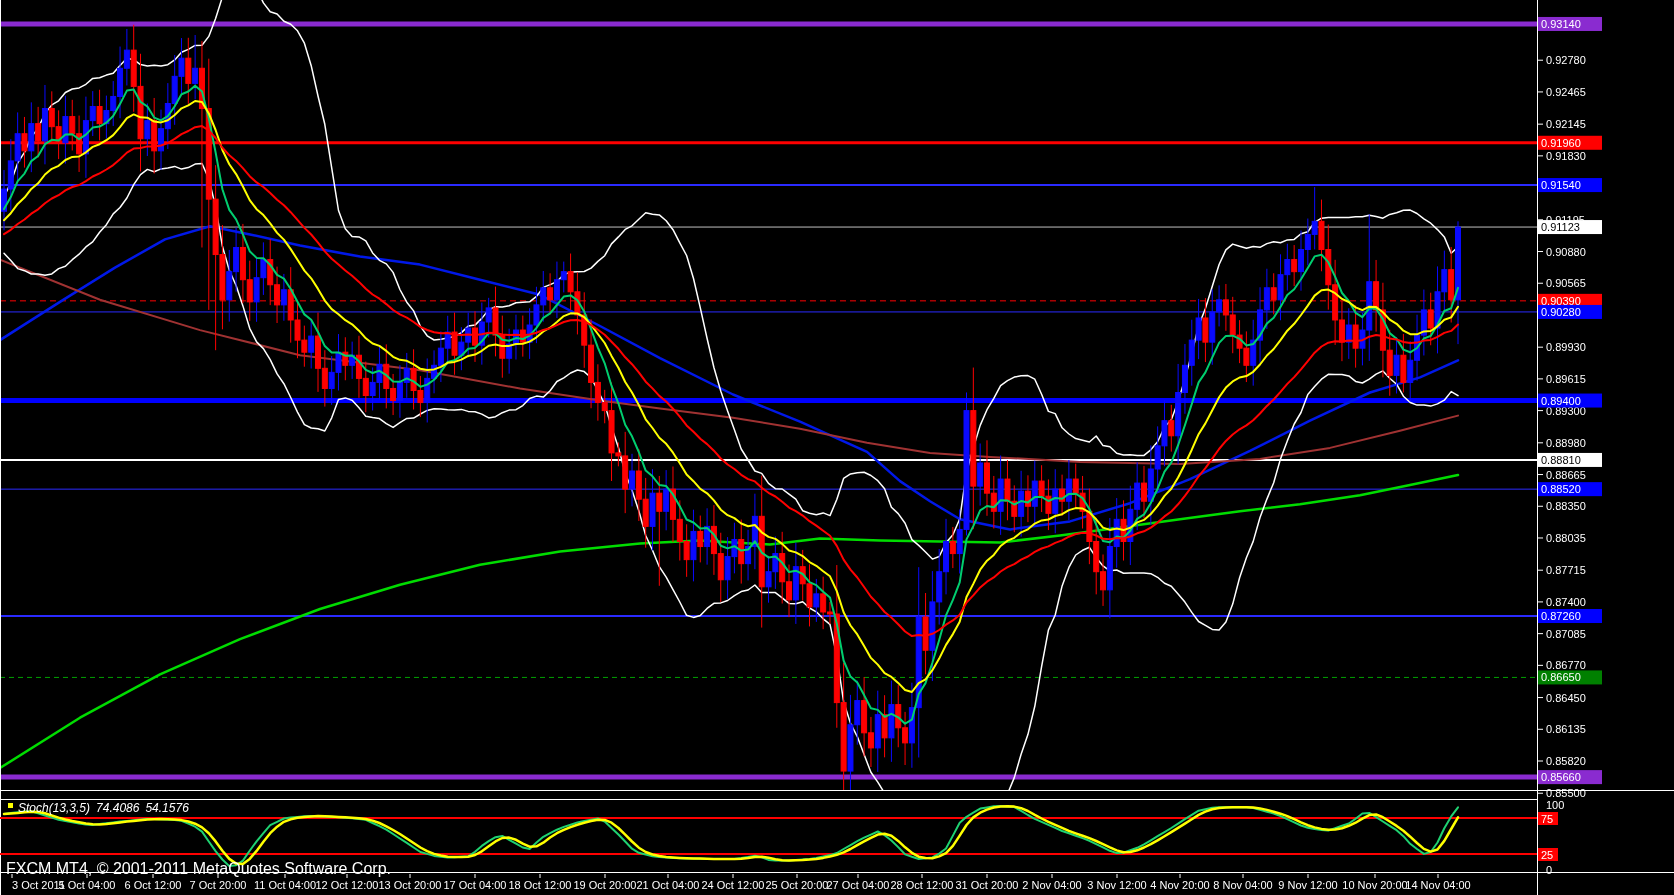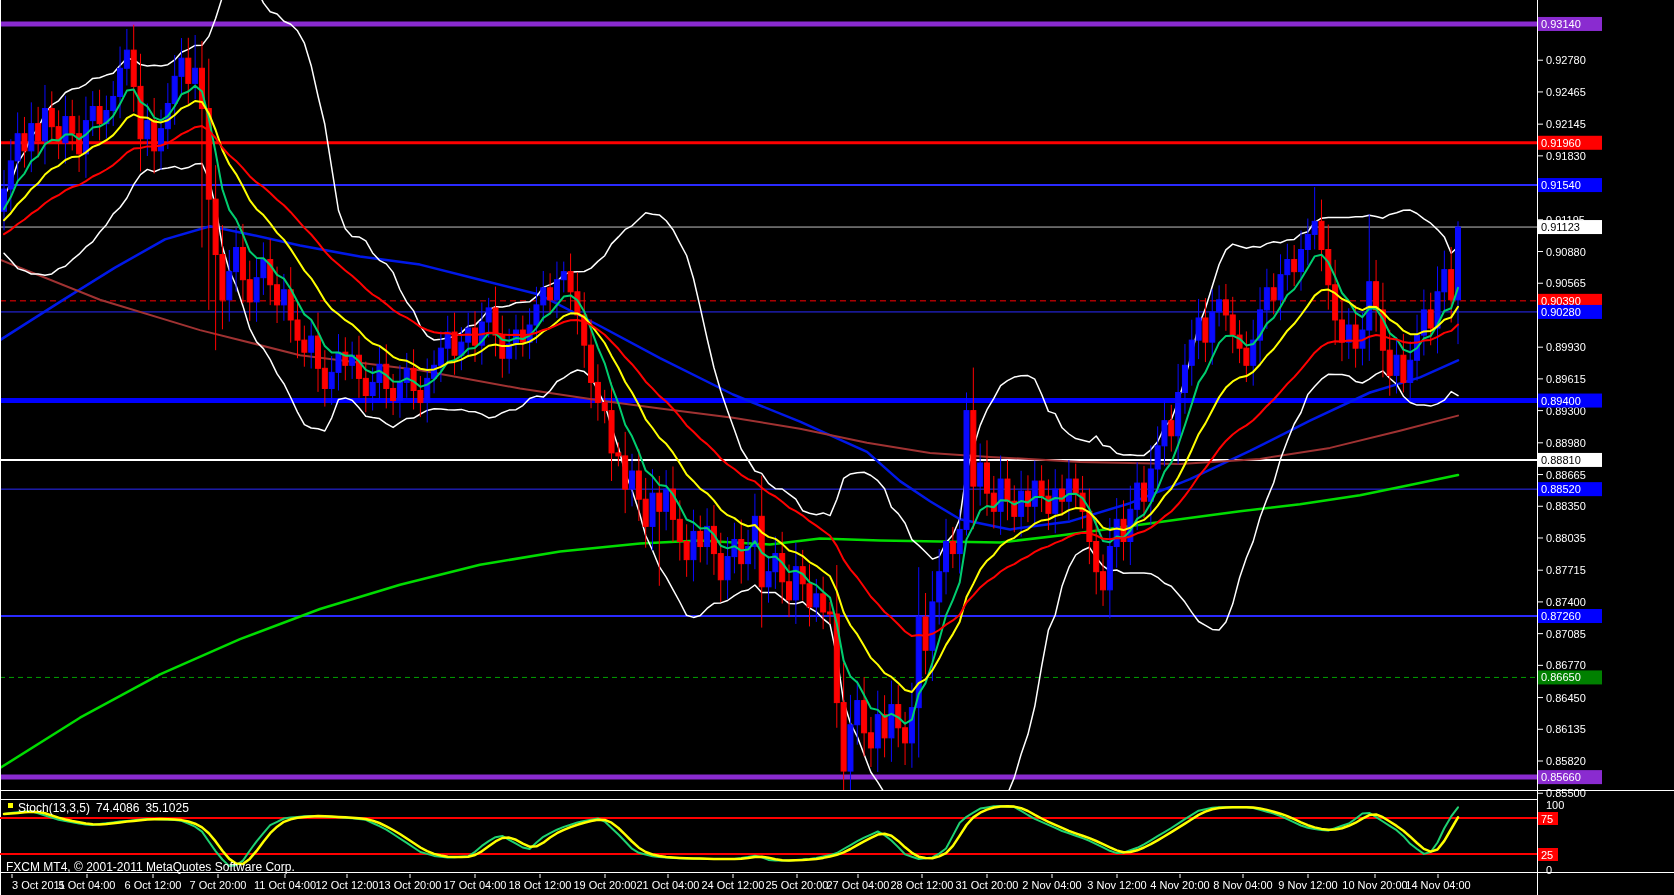--- a/index.html
+++ b/index.html
@@ -1,22 +1,22 @@
 <!DOCTYPE html>
 <html><head>
 <meta charset="utf-8">
 <style>
   html,body{margin:0;padding:0;background:#000;}
   .window{position:relative;width:1674px;height:895px;background:#000;overflow:hidden;
           font-family:"Liberation Sans",sans-serif;}
   svg{position:absolute;left:0;top:0;}
   .stoch-label{position:absolute;left:18px;top:801px;color:#fff;font-size:12px;white-space:nowrap;}
-  .stoch-label span{margin-right:6px;}
+  .stoch-label span{margin-right:6px;font-style:italic;}
   .stoch-marker{position:absolute;left:8px;top:803px;width:5px;height:5px;background:#FFFF00;}
-  .copyright{position:absolute;left:6px;top:860px;color:#fff;font-size:12px;white-space:nowrap;}
+  .copyright{position:absolute;left:6px;top:860px;color:#fff;font-size:16px;white-space:nowrap;}
 </style>
 </head>
 <body>
 
 <div class="window">
   <svg id="chart-svg" width="1674" height="895" viewBox="0 0 1674 895">
       <rect x="0" y="0" width="1674" height="895" fill="#000000"></rect>
       <clipPath id="plotclip">
         <rect x="0" y="0" width="1537" height="790"></rect>
       </clipPath>
@@ -629,16 +629,16 @@
         <line x1="1308" y1="874" x2="1308" y2="878" stroke="#FFFFFF" stroke-width="1"></line>
         <text x="1308" y="889" fill="#FFFFFF" font-size="11" font-family="&quot;Liberation Sans&quot;,sans-serif" text-anchor="middle">9 Nov 12:00</text>
         <line x1="1375" y1="874" x2="1375" y2="878" stroke="#FFFFFF" stroke-width="1"></line>
         <text x="1375" y="889" fill="#FFFFFF" font-size="11" font-family="&quot;Liberation Sans&quot;,sans-serif" text-anchor="middle">10 Nov 20:00</text>
         <line x1="1438" y1="874" x2="1438" y2="878" stroke="#FFFFFF" stroke-width="1"></line>
         <text x="1438" y="889" fill="#FFFFFF" font-size="11" font-family="&quot;Liberation Sans&quot;,sans-serif" text-anchor="middle">14 Nov 04:00</text>
       </g>
     </svg>
   <div class="stoch-marker"></div>
   <div class="stoch-label">
-    <span>Stoch(13,3,5)</span><span>74.4086</span><span>35.1025</span>
+    <span>Stoch(13,3,5)</span><span>74.4086</span><span>54.1576</span>
   </div>
   <div class="copyright">FXCM MT4, © 2001-2011 MetaQuotes Software Corp.</div>
 </div>
 
 </body></html>

